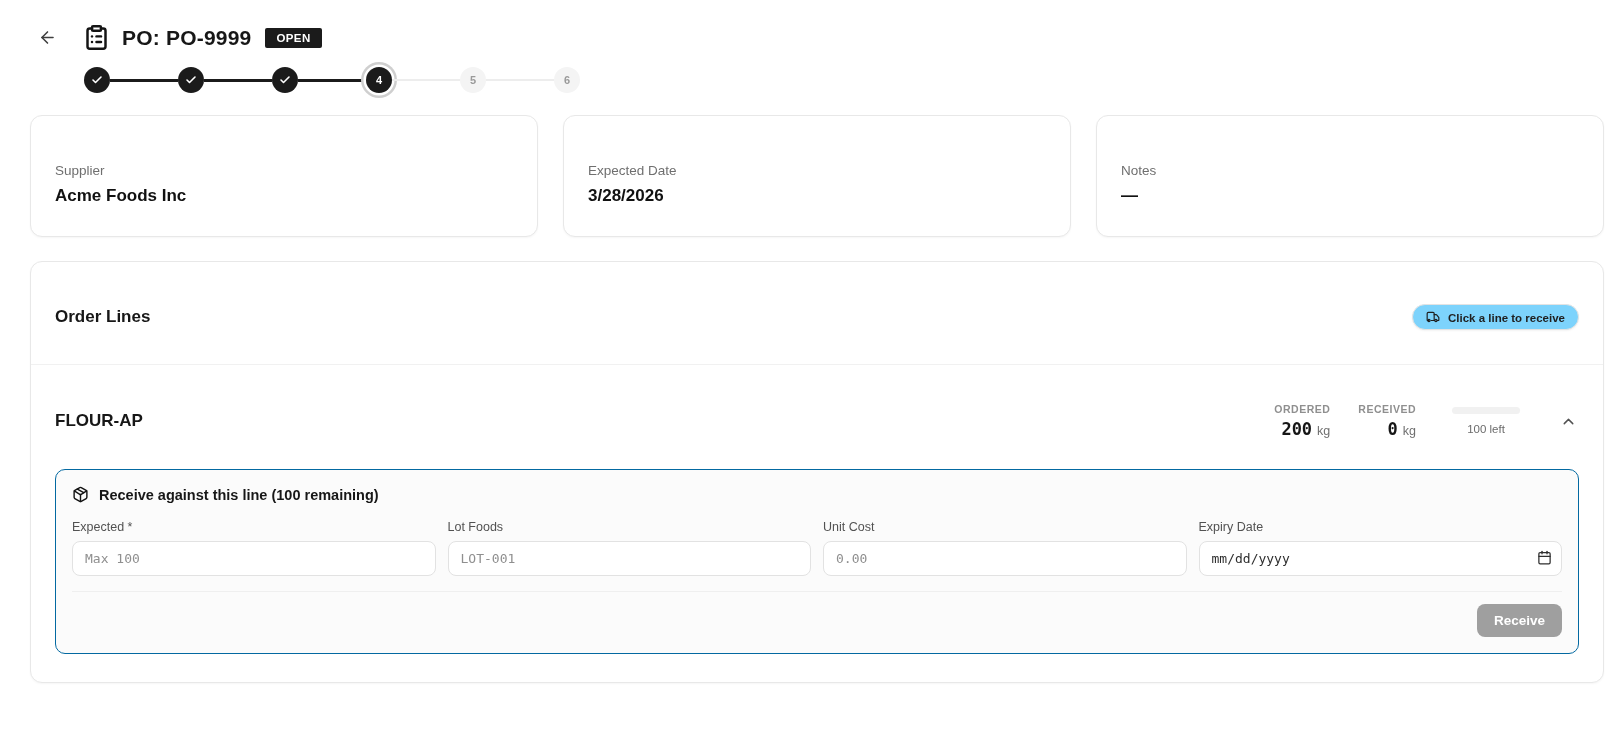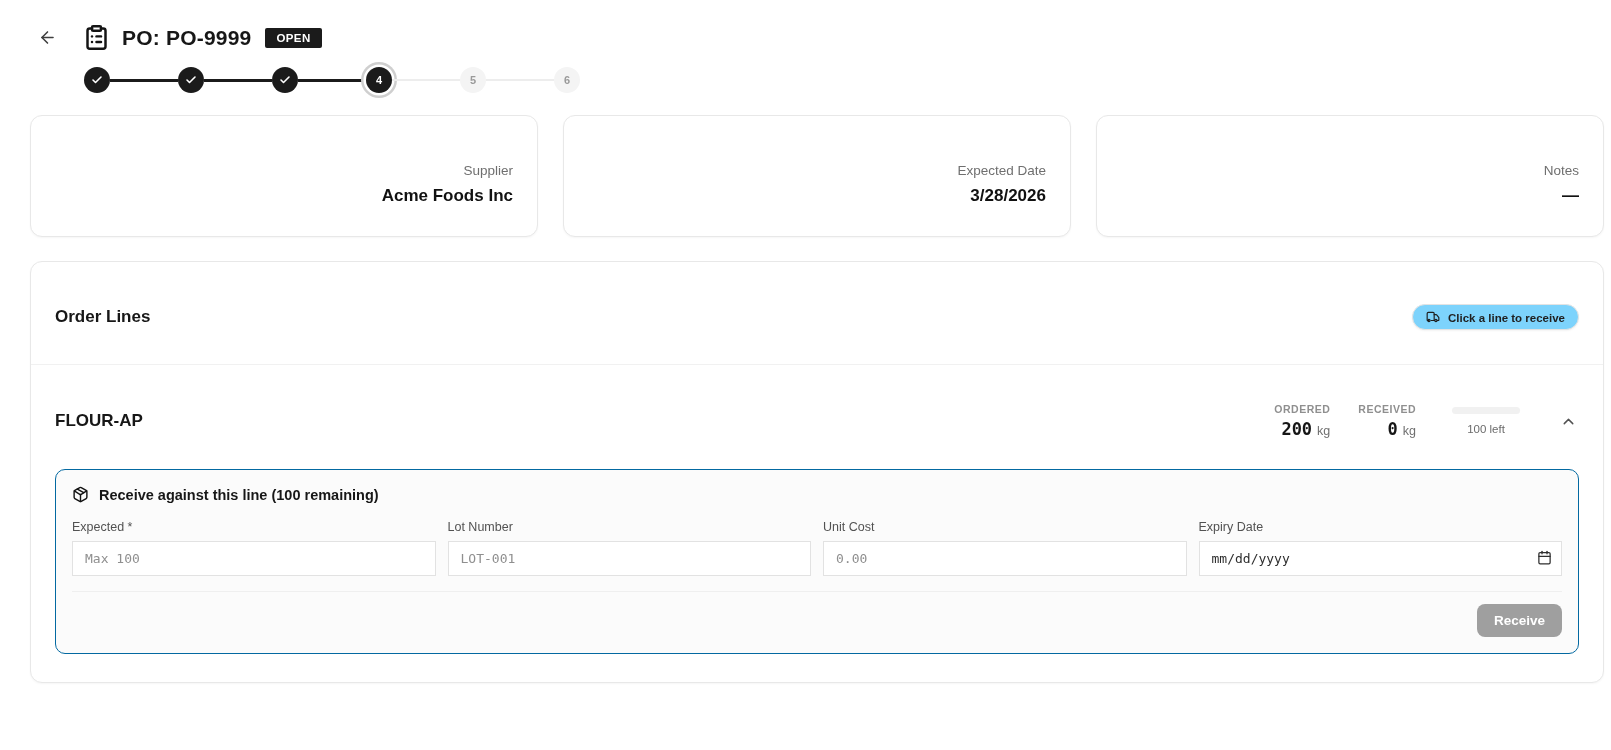--- a/index.html
+++ b/index.html
@@ -32,21 +32,21 @@
     font-size: 11px; font-weight: 700;
   }
   .step.complete, .step.active { background: #1b1b1b; color: #fff; }
   .step.active { box-shadow: 0 0 0 2.5px #ffffff, 0 0 0 5px #cfcfcf; }
   .step.upcoming { background: #f4f4f4; color: #9a9a9a; }
   .connector { width: 68px; flex: 0 0 auto; }
   .connector.dark { height: 3px; background: #1b1b1b; }
   .connector.light { height: 2px; background: #ededed; }
 
   
-  .cards-row { display: grid; grid-template-columns: repeat(3, 1fr); gap: 25px; margin-top: 22px; text-align: right; }
+  .cards-row { display: grid; grid-template-columns: repeat(3, 1fr); gap: 25px; margin-top: 22px; }
   .card {
     background: #fff; border: 1px solid #e8e8e8; border-radius: 12px;
     box-shadow: 0 1px 2px rgba(0,0,0,.04);
   }
   .info-card { height: 122px; padding: 47px 24px 0; }
   .info-label { font-size: 13.5px; color: #6f6f6f; }
   .info-value { font-size: 17px; font-weight: 700; margin-top: 8px; color: #111; }
 
   
   .order-card { margin-top: 24px; }
@@ -83,21 +83,21 @@
   
   .receive-panel {
     margin: 0 24px 28px; background: #fbfbfb;
     border: 1px solid #0369a1; border-radius: 10px; padding: 16px;
   }
   .panel-title { display: flex; align-items: center; gap: 10px; font-size: 14.5px; font-weight: 700; }
   .form-grid { display: grid; grid-template-columns: repeat(4, 1fr); gap: 12px; margin-top: 17px; }
   .field-label { font-size: 12.5px; color: #525252; display: block; }
   .text-input {
     margin-top: 7px; width: 100%; height: 35px;
-    border: 1px solid #e2e2e2; border-radius: 0; background: #fff;
+    border: 1px solid #e2e2e2; border-radius: 8px; background: #fff;
     padding: 0 12px; font-family: "DejaVu Sans Mono", "Liberation Mono", monospace;
     font-size: 13px; color: #222; outline: none;
   }
   .text-input::placeholder { color: #8f8f8f; }
   .date-wrap { position: relative; margin-top: 7px; }
   .date-wrap .text-input { margin-top: 0; padding-right: 36px; }
   .date-wrap .text-input::placeholder { color: #2e2e2e; }
   .calendar-btn { position: absolute; right: 10px; top: 9px; background: none; border: none; padding: 0; cursor: pointer; display: flex; }
   .actions-row {
     display: flex; justify-content: flex-end;
@@ -244,21 +244,21 @@
         </span>
         <span>Receive against this line (100 remaining)</span>
       </div>
 
       <div class="form-grid">
         <div class="field">
           <label class="field-label">Expected *</label>
           <input class="text-input" type="text" placeholder="Max 100" style="">
         </div>
         <div class="field">
-          <label class="field-label">Lot Number</label>
+          <label class="field-label">Lot Foods</label>
           <input class="text-input" type="text" placeholder="LOT-001" style="">
         </div>
         <div class="field">
           <label class="field-label">Unit Cost</label>
           <input class="text-input" type="text" placeholder="0.00" style="">
         </div>
         <div class="field">
           <label class="field-label">Expiry Date</label>
           <div class="date-wrap">
             <input class="text-input" type="text" placeholder="mm/dd/yyyy" style="">

